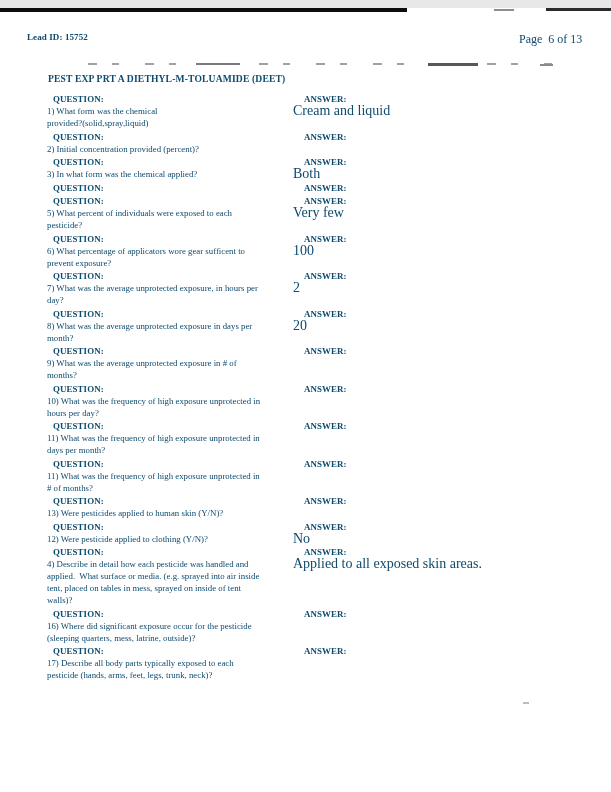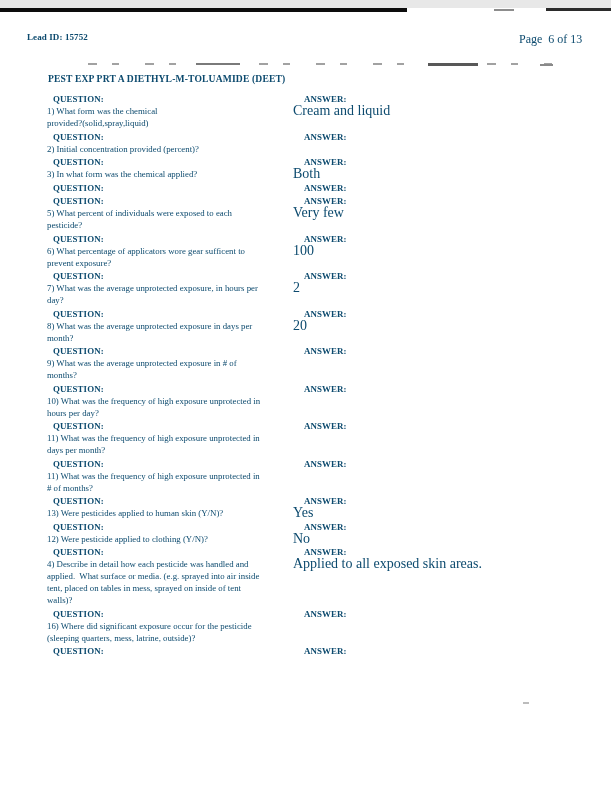--- a/index.html
+++ b/index.html
@@ -207,21 +207,20 @@
       </div>
     </div>
 
     <div class="qa-block">
       <div class="qa-row">
         <span class="q-label">QUESTION:</span>
         <span class="a-label">ANSWER:</span>
       </div>
       <div class="qa-row">
         <div class="q-text">13) Were pesticides applied to human skin (Y/N)?</div>
-        <div class="a-text">Yes</div>
       </div>
     </div>
 
     <div class="qa-block">
       <div class="qa-row">
         <span class="q-label">QUESTION:</span>
         <span class="a-label">ANSWER:</span>
       </div>
       <div class="qa-row">
         <div class="q-text">12) Were pesticide applied to clothing (Y/N)?</div>
@@ -253,18 +252,23 @@
 (sleeping quarters, mess, latrine, outside)?</div>
         <div class="a-text"></div>
       </div>
     </div>
 
     <div class="qa-block">
       <div class="qa-row">
         <span class="q-label">QUESTION:</span>
         <span class="a-label">ANSWER:</span>
       </div>
+      <div class="qa-row">
+        <div class="q-text">17) Describe all body parts typically exposed to each
+pesticide (hands, arms, feet, legs, trunk, neck)?</div>
+        <div class="a-text"></div>
+      </div>
     </div>
 
   </div>
 
   <div class="bottom-mark"></div>
 </div>
 
 </body></html>

